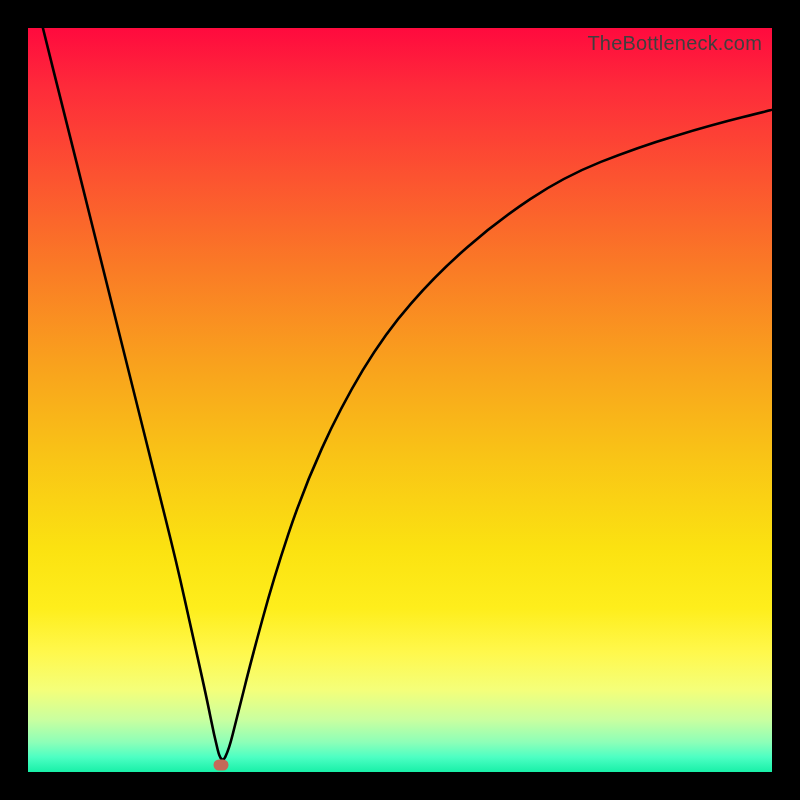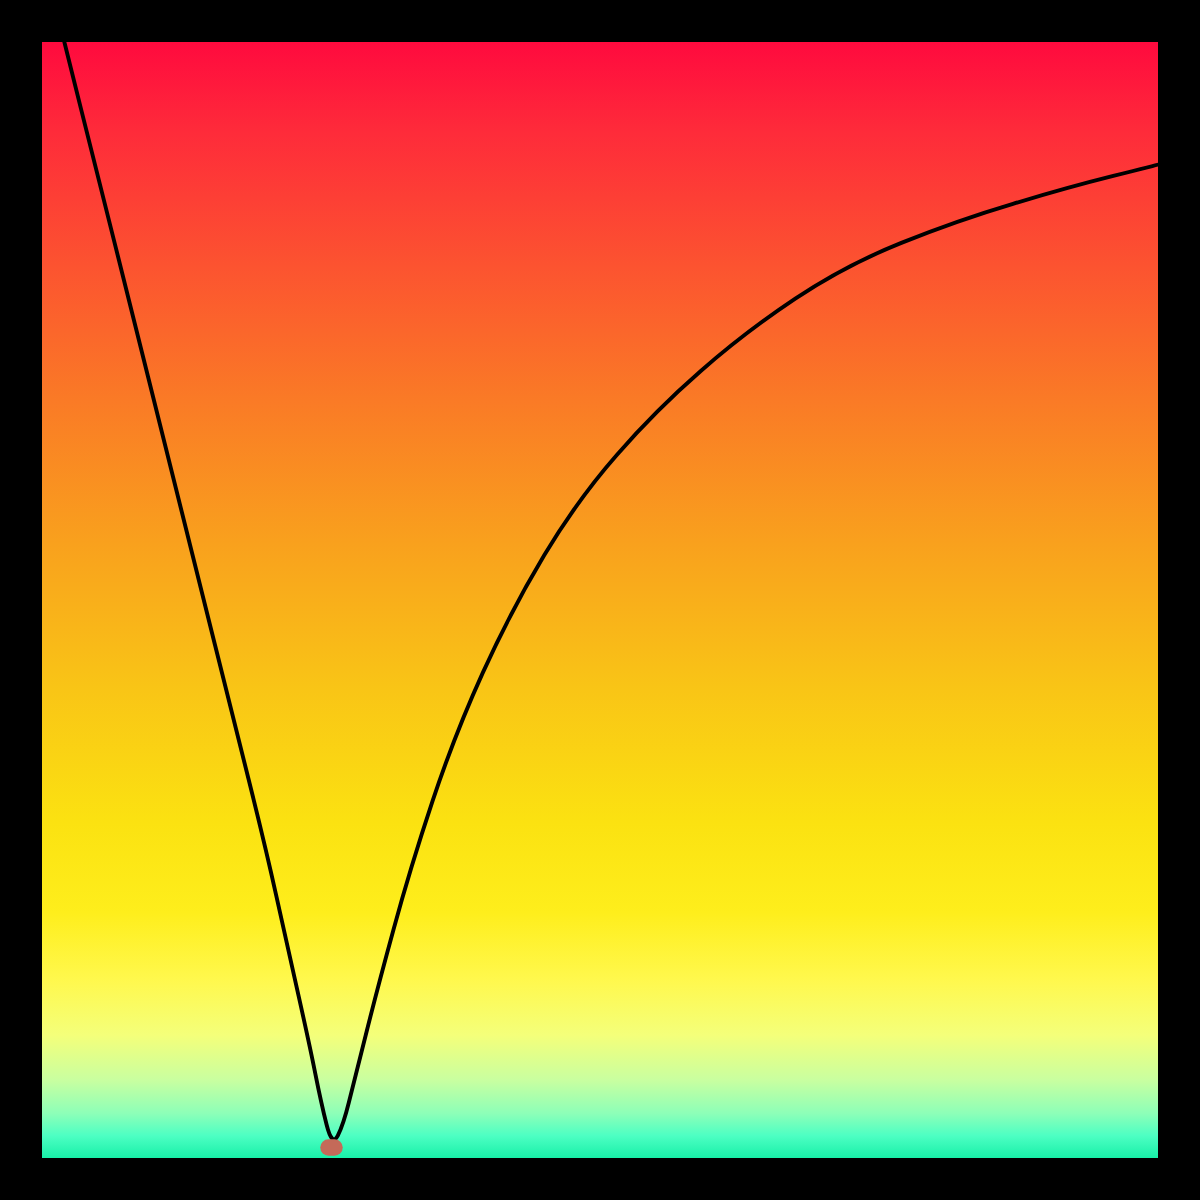--- a/index.html
+++ b/index.html
@@ -66,20 +66,21 @@
     border-radius: 6px;
     background: #c46a59;
     transform: translate(-50%, -50%);
   }
 </style>
 </head>
 <body>
 
 <div class="frame">
   <div class="plot">
+    <span class="watermark">TheBottleneck.com</span>
 
     <svg class="curve" viewBox="0 0 744 744" preserveAspectRatio="none">
       <path id="curve-path" fill="none" stroke="#000" stroke-width="2.6" stroke-linejoin="round" stroke-linecap="round" d="M 14.9 0.0 Q 14.9 0.0 26.0 44.6 Q 37.2 89.3 48.4 133.9 Q 59.5 178.6 70.7 223.2 Q 81.8 267.8 93.0 312.5 Q 104.2 357.1 115.3 401.8 Q 126.5 446.4 137.6 491.0 Q 148.8 535.7 156.2 569.2 Q 163.7 602.6 171.1 636.1 Q 178.6 669.6 182.3 688.2 Q 186.0 706.8 189.7 721.7 Q 193.4 736.6 197.2 729.1 Q 200.9 721.7 204.6 706.8 Q 208.3 691.9 215.8 662.2 Q 223.2 632.4 234.4 591.5 Q 245.5 550.6 260.4 505.9 Q 275.3 461.3 293.9 420.4 Q 312.5 379.4 334.8 342.2 Q 357.1 305.0 383.2 275.3 Q 409.2 245.5 439.0 219.5 Q 468.7 193.4 502.2 171.1 Q 535.7 148.8 572.9 133.9 Q 610.1 119.0 647.3 107.9 Q 684.5 96.7 714.2 89.3 T 744.0 81.8"></path>
     </svg>
 
     <div class="dot" id="min-dot" style="left: 193.44px; top: 736.56px; background: rgb(196, 106, 89);"></div>
   </div>
 </div>
 
 </body></html>

